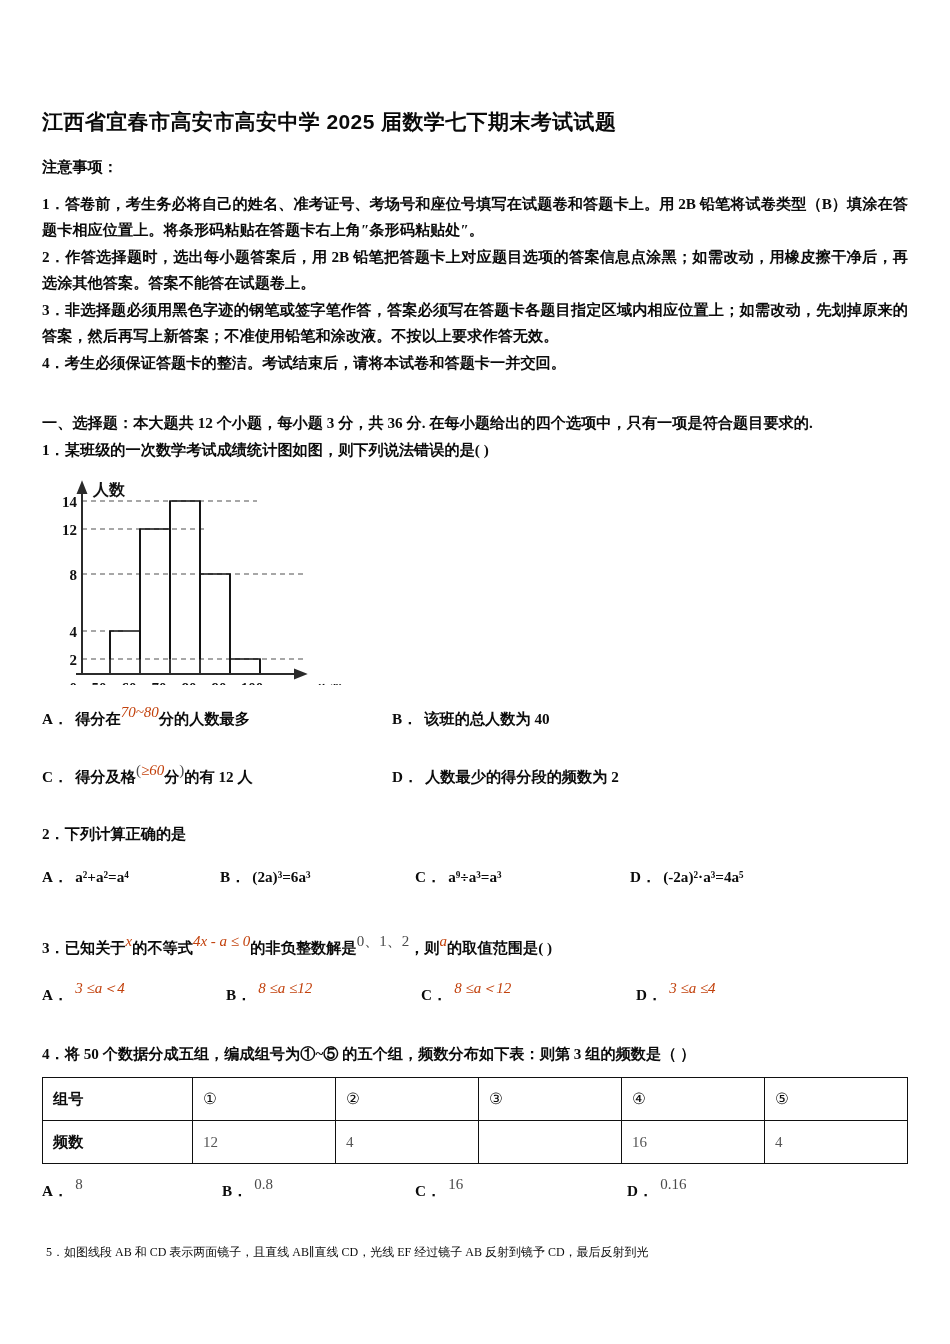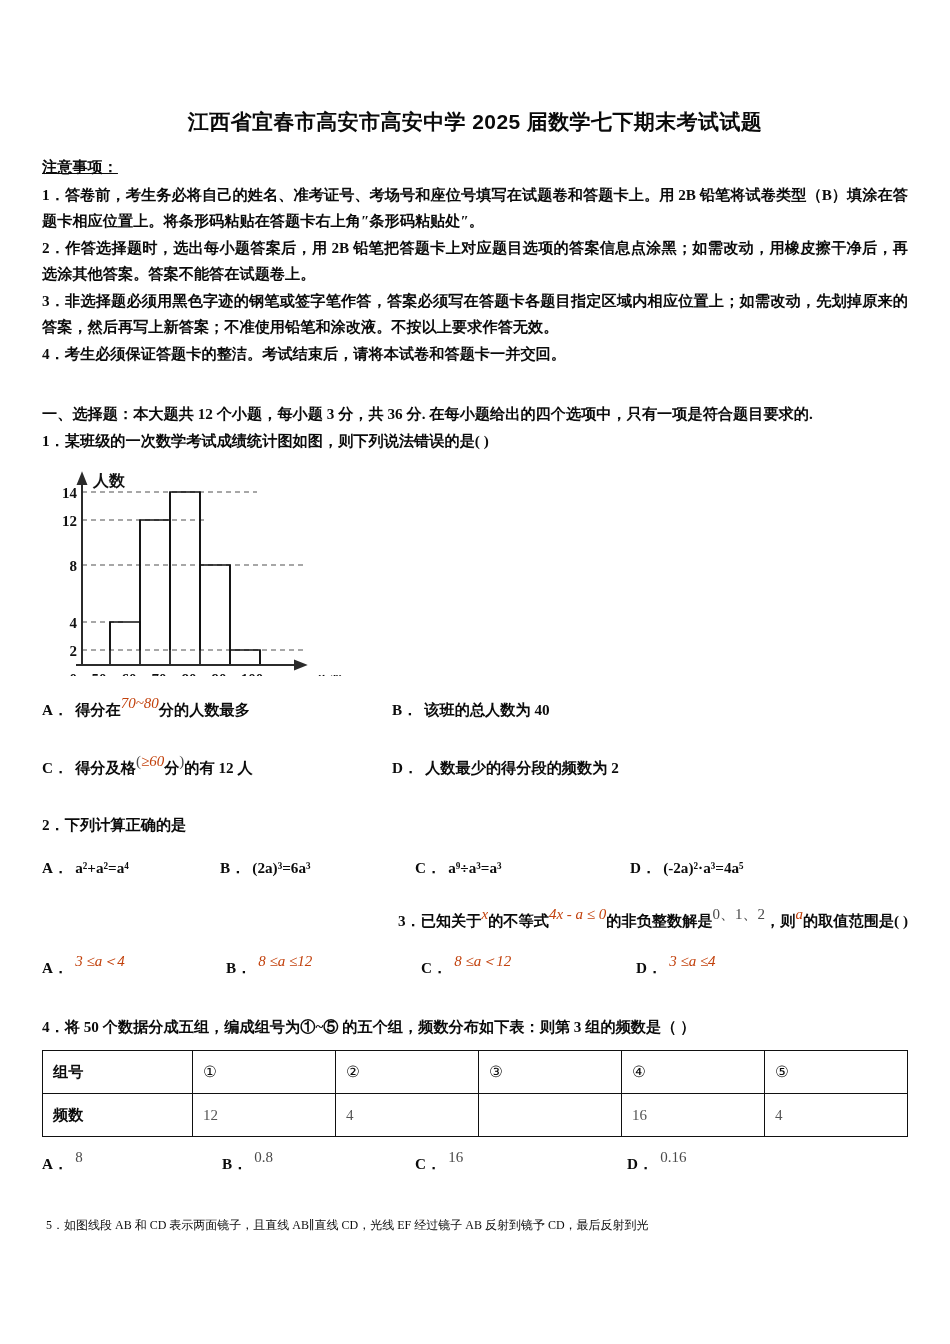--- a/index.html
+++ b/index.html
@@ -18,39 +18,38 @@
   }
   .page {
     width: 950px;
     height: 1344px;
     padding: 0 42px;
     position: relative;
   }
 
   
   .doc-title {
-    text-align: center;
     font-family: "Liberation Sans", "DejaVu Sans", sans-serif;
     font-weight: bold;
     font-size: 21px;
     letter-spacing: 0.4px;
     margin: 0;
     padding-top: 108px;
     line-height: 28px;
   }
 
   
   .notice {
     margin-top: 18px;
     font-size: 15.2px;
     line-height: 26.5px;
     font-family: "Liberation Serif", "DejaVu Serif", serif;
     font-weight: bold;
   }
-  .notice-head { margin-bottom: 1px; text-decoration: underline; }
+  .notice-head { margin-bottom: 10px; }
   .notice-item { text-align: justify; text-justify: inter-ideograph; }
 
   
   .section-line {
     margin-top: 33px;
     font-size: 15.2px;
     line-height: 27px;
     font-weight: bold;
   }
   .q-line {
@@ -98,21 +97,21 @@
     font-weight: normal;
     color: #c2410c;
     font-family: "Liberation Serif", serif;
     font-style: italic;
   }
 
   .q1-opts-a { margin-top: 17px; }
   .q1-opts-b { margin-top: 32px; }
   .q2-stem { margin-top: 30px; }
   .q2-opts { margin-top: 17px; }
-  .q3-stem { margin-top: 26px; text-align: right; }
+  .q3-stem { margin-top: 44px; }
   .q3-opts { margin-top: 20px; }
   .q4-stem { margin-top: 32px; }
   .q5-stem { margin-top: 28px; }
 
   
   table.freq {
     margin-top: 10px;
     width: 866px;
     border-collapse: collapse;
     table-layout: fixed;

